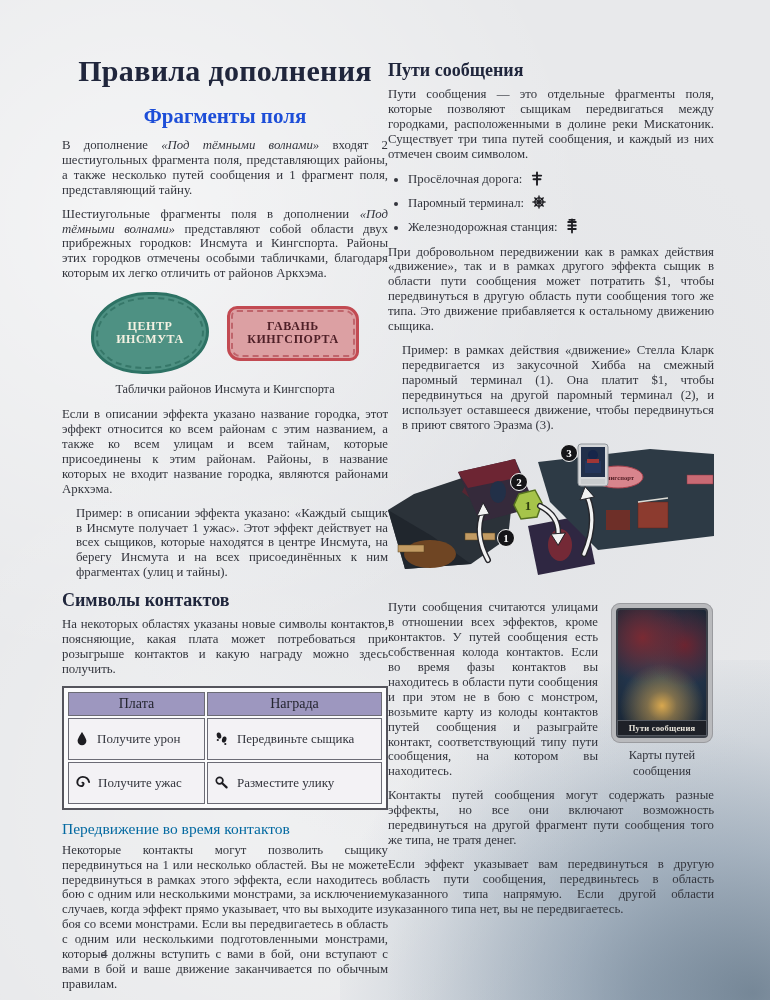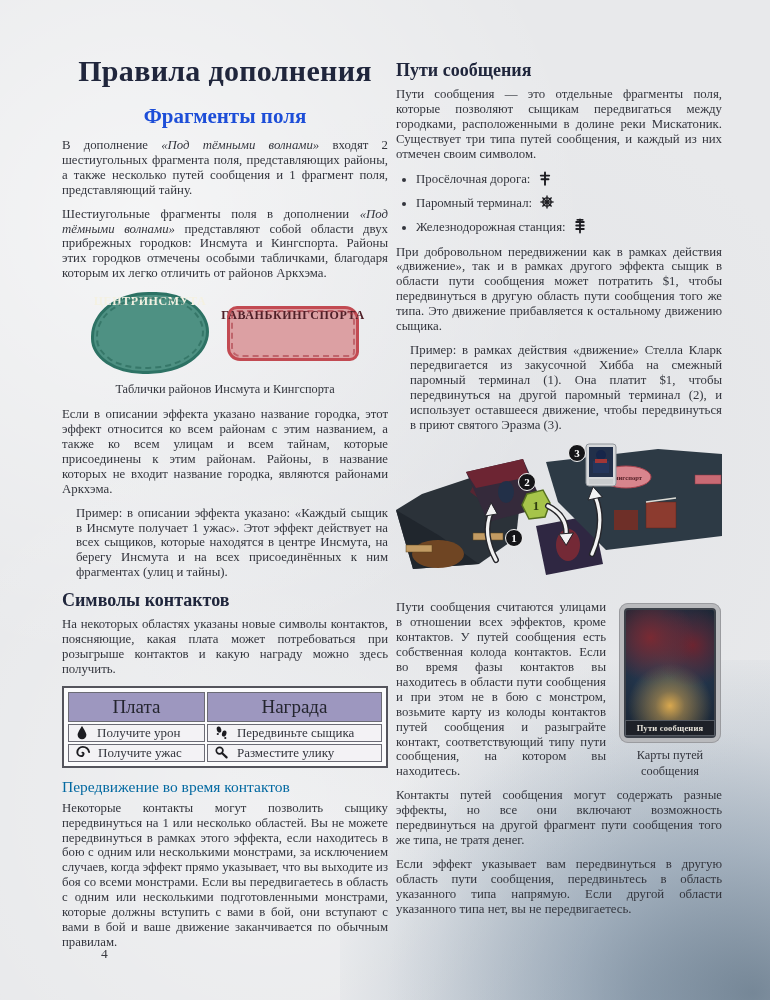--- a/index.html
+++ b/index.html
@@ -18,21 +18,21 @@
       radial-gradient(circle at 35% 80%, rgba(255,255,255,.35), transparent 40%);
   }
   .wash {
     position:absolute; right:0; bottom:0; width:430px; height:340px; pointer-events:none;
     background:
       radial-gradient(ellipse at 96% 98%, rgba(68,92,114,.65) 0%, rgba(100,124,148,.45) 30%, rgba(140,158,176,.25) 55%, transparent 75%),
       radial-gradient(ellipse at 70% 100%, rgba(120,142,162,.35) 0%, transparent 60%);
   }
   .columns {
     position:absolute; left:62px; top:46px; width:660px;
-    display:flex; gap:8px;
+    display:flex; 
   }
   .col { width:326px; }
   h1 {
     font-size:30px; font-weight:bold; color:#20263c; text-align:center;
     margin:8px 0 16px; letter-spacing:.3px;
   }
   h2 {
     font-size:21px; font-weight:bold; color:#1d4ed8; text-align:center;
     margin:0 0 9px;
   }
@@ -47,43 +47,43 @@
   p {
     font-size:12.8px; line-height:14.9px; text-align:justify;
     margin:0 0 9px;
   }
   p em { font-style:italic; }
   .example {
     margin:0 0 10px 14px; text-align:justify;
   }
   
   .plaques { display:flex; justify-content:center; align-items:center; gap:18px; margin:6px 0 6px; height:86px; }
-  .plaque { display:flex; flex-direction:row; justify-content:center; text-align:center;
+  .plaque { display:flex; flex-direction:column; justify-content:center; text-align:center;
             font-weight:bold; text-transform:uppercase; letter-spacing:.6px; line-height:1.12; }
   .plaque-teal {
     width:118px; height:82px; background:#4e9183;
     border:3px solid #2d7264; border-radius:52% 48% 55% 47% / 58% 52% 55% 46%;
     outline:2px dashed rgba(36,99,85,.55); outline-offset:-7px;
     color:#f4f1e2; font-size:12px;
   }
   .plaque-pink {
     width:132px; height:55px; background:#dca0a3;
     border:3px solid #c24a52; border-radius:10px 14px 9px 13px;
     outline:2px dashed rgba(168,52,62,.55); outline-offset:-6px;
     color:#4f2028; font-size:12px;
   }
   .fig-caption { text-align:center; font-size:12.3px; margin:2px 0 10px; }
   
   .tbl-frame { border:2px solid #54545c; background:#fbfbfc; padding:2px; margin:2px 0 10px; }
   table { width:100%; border-collapse:separate; border-spacing:2px; }
   th {
     background:#9d97bf; border:1px solid #6b6b75; color:#24252f;
-    font-weight:normal; font-size:19px; padding:3px 2px;
-  }
-  td { border:1px solid #6b6b75; background:#f3f2f5; font-size:13px; padding:0 6px; }
+    font-weight:normal; font-size:14px; padding:3px 2px;
+  }
+  td { border:1px solid #6b6b75; background:#f3f2f5; font-size:13px; padding:12px 6px; }
   .cell { display:flex; align-items:center; gap:8px; }
   .cell svg { flex:0 0 auto; }
   
   ul.routes { margin:2px 0 10px 6px; padding-left:14px; }
   ul.routes li { font-size:12.8px; margin-bottom:7px; }
   ul.routes svg { vertical-align:-3px; margin-left:4px; }
   
   .map-fig { width:326px; height:150px; margin:0 0 8px; position:relative; }
   
   .route-card-fig { float:right; width:104px; margin:3px 0 4px 12px; text-align:center; }

